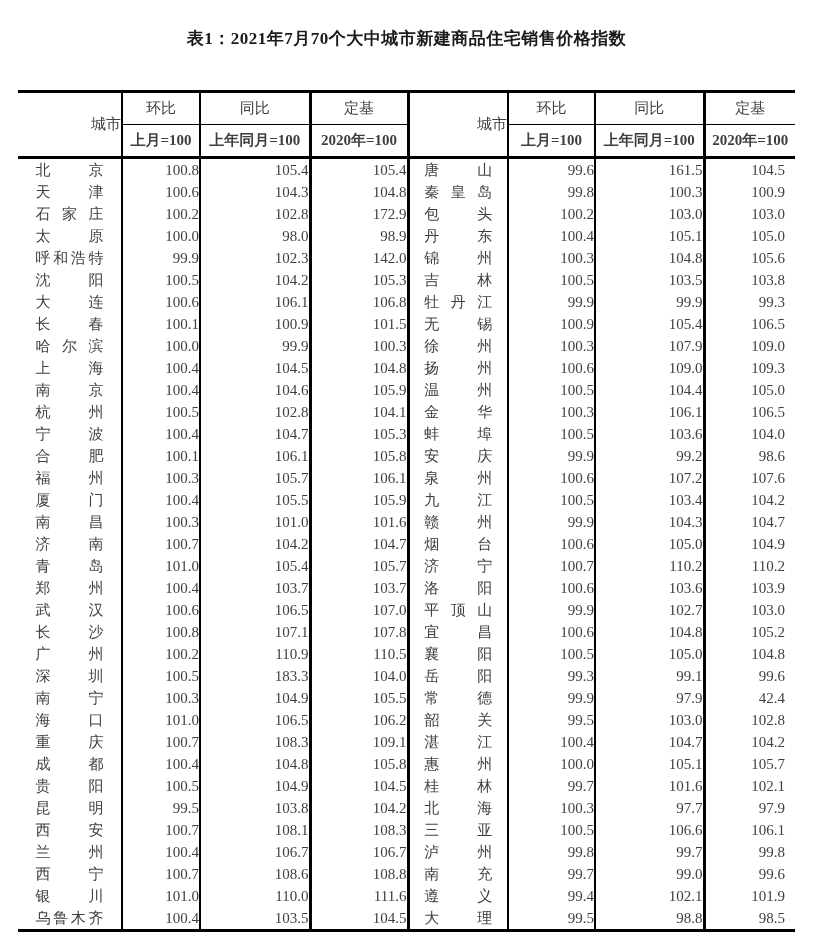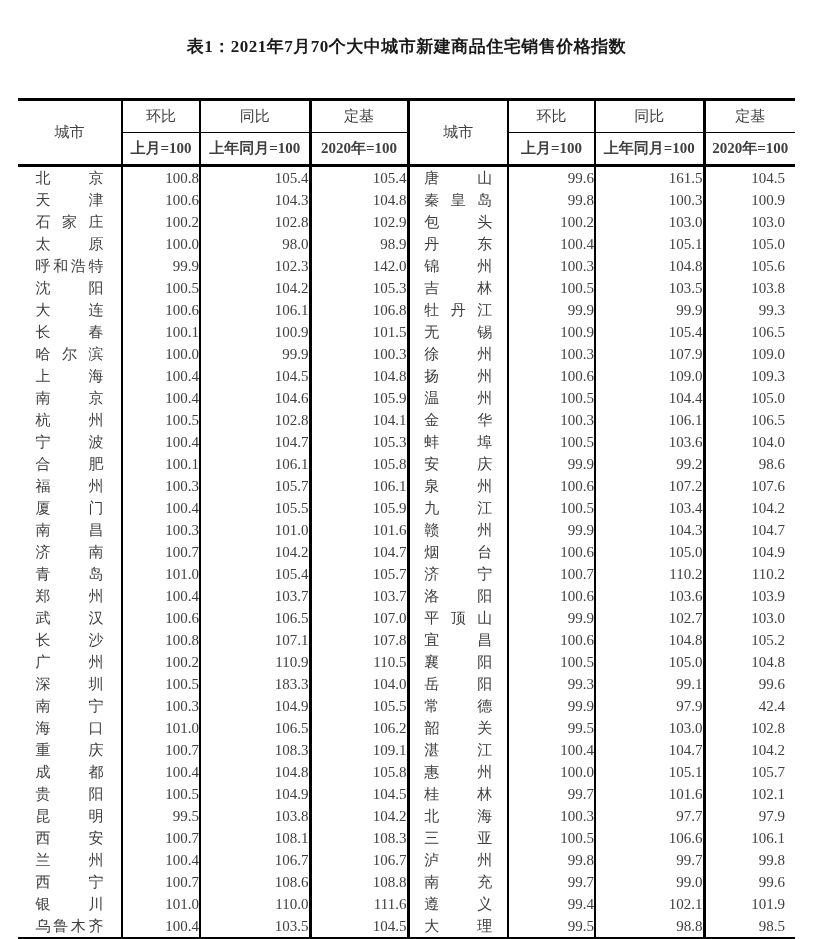--- a/index.html
+++ b/index.html
@@ -5,21 +5,21 @@
   html, body {
     margin: 0;
     padding: 0;
     background: #ffffff;
     width: 813px;
     height: 939px;
     overflow: hidden;
     font-family: "Liberation Serif", "DejaVu Serif", serif;
   }
   .page-title {
-    margin: 16px;
+    margin: 8px;
     padding-top: 19px;
     text-align: center;
     font-size: 17px;
     font-weight: bold;
     color: #1a1a1a;
     letter-spacing: 0.5px;
   }
   table.idx {
     margin-left: 18px;
     margin-top: 40px;
@@ -32,21 +32,21 @@
   table.idx th, table.idx td {
     padding: 0;
     font-weight: normal;
     color: #3f3f3f;
     font-size: 15px;
     overflow: hidden;
     white-space: nowrap;
   }
   thead th { height: 31px; color: #222; }
   thead tr.sub-row th { border-bottom: 3px solid #000; font-weight: bold; }
-  thead th.city-hdr { border-bottom: 3px solid #000; }
+  thead th.city-hdr { border-bottom: 3px solid #000; text-align: right; }
   thead tr.main-row th.metric { border-bottom: 1px solid #000; }
   tbody td { height: 22px; line-height: 22px; }
   
   .c1 { border-right: 2px solid #000; }
   .c2 { border-right: 2px solid #000; }
   .c3 { border-right: 3px solid #000; }
   .c4 { border-right: 3px solid #000; }
   .c5 { border-right: 2px solid #000; }
   .c6 { border-right: 2px solid #000; }
   .c7 { border-right: 3px solid #000; }
@@ -119,21 +119,21 @@
         <td class="city c5"><span class="city-name">秦皇岛</span></td>
         <td class="num c6">99.8</td>
         <td class="num c7">100.3</td>
         <td class="num c8">100.9</td>
       </tr>
 
       <tr>
         <td class="city c1"><span class="city-name">石家庄</span></td>
         <td class="num c2">100.2</td>
         <td class="num c3">102.8</td>
-        <td class="num c4">102.9</td>
+        <td class="num c4">172.9</td>
         <td class="city c5"><span class="city-name">包头</span></td>
         <td class="num c6">100.2</td>
         <td class="num c7">103.0</td>
         <td class="num c8">103.0</td>
       </tr>
 
       <tr>
         <td class="city c1"><span class="city-name">太原</span></td>
         <td class="num c2">100.0</td>
         <td class="num c3">98.0</td>

